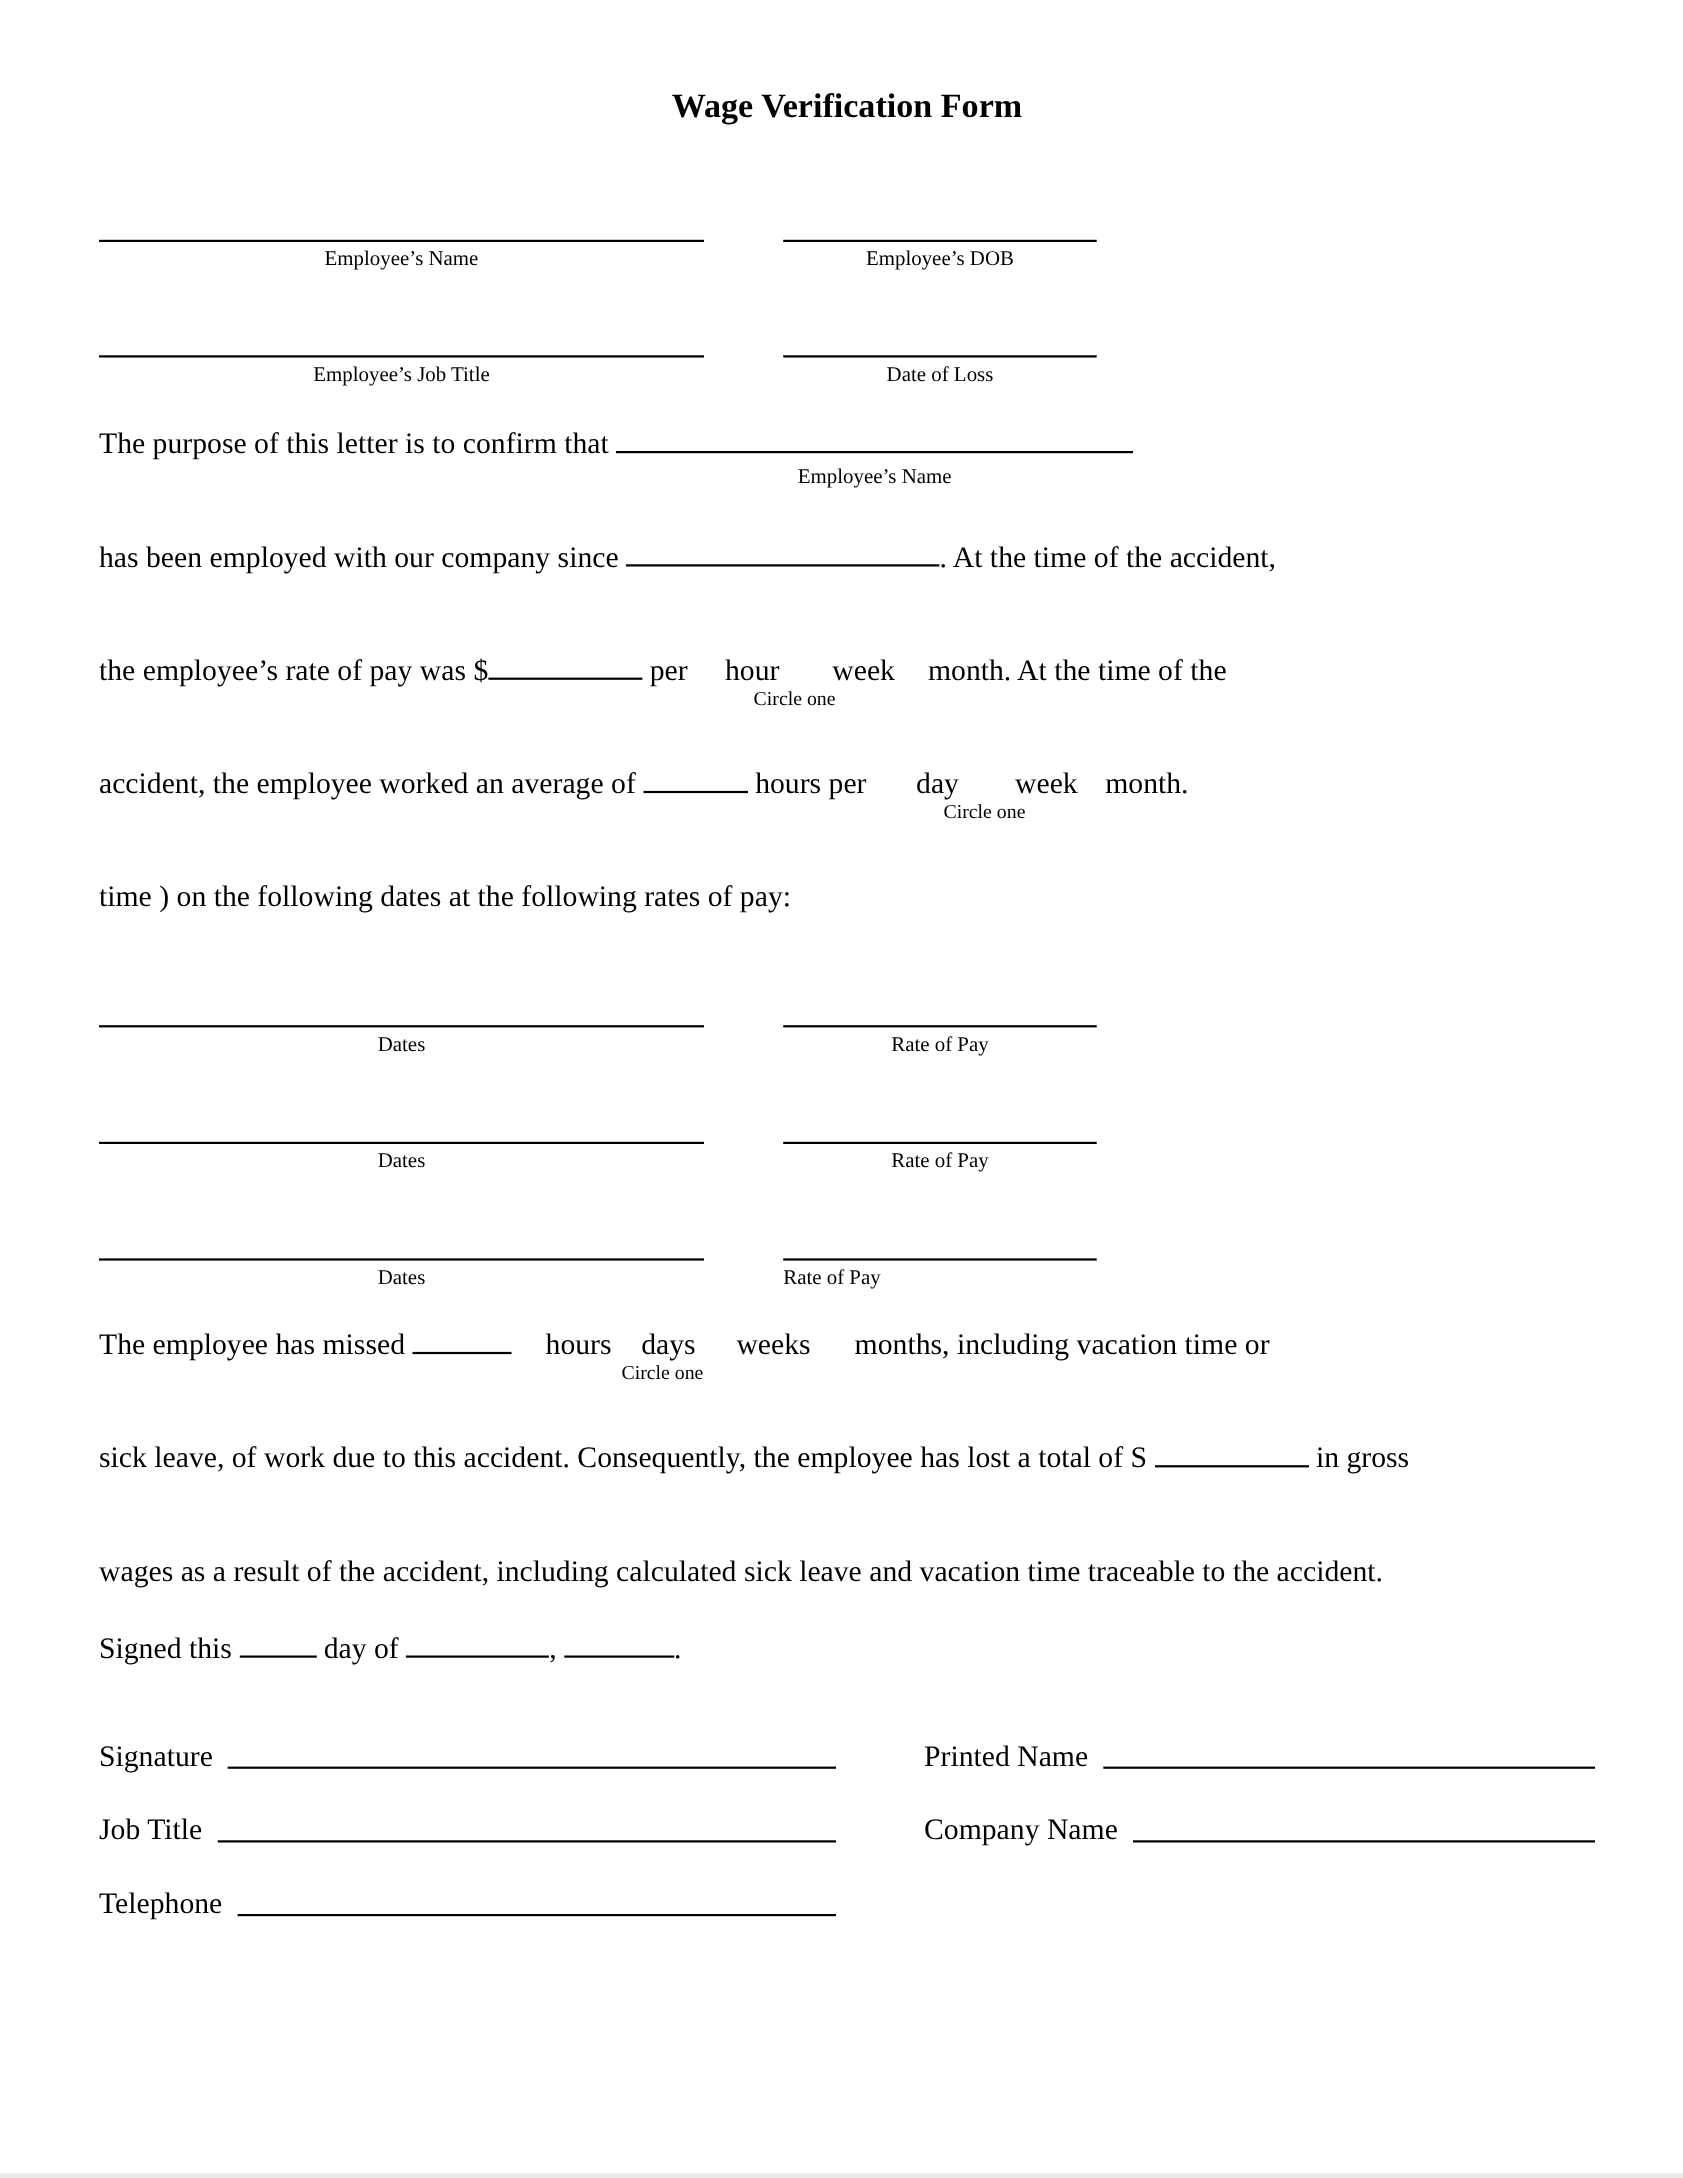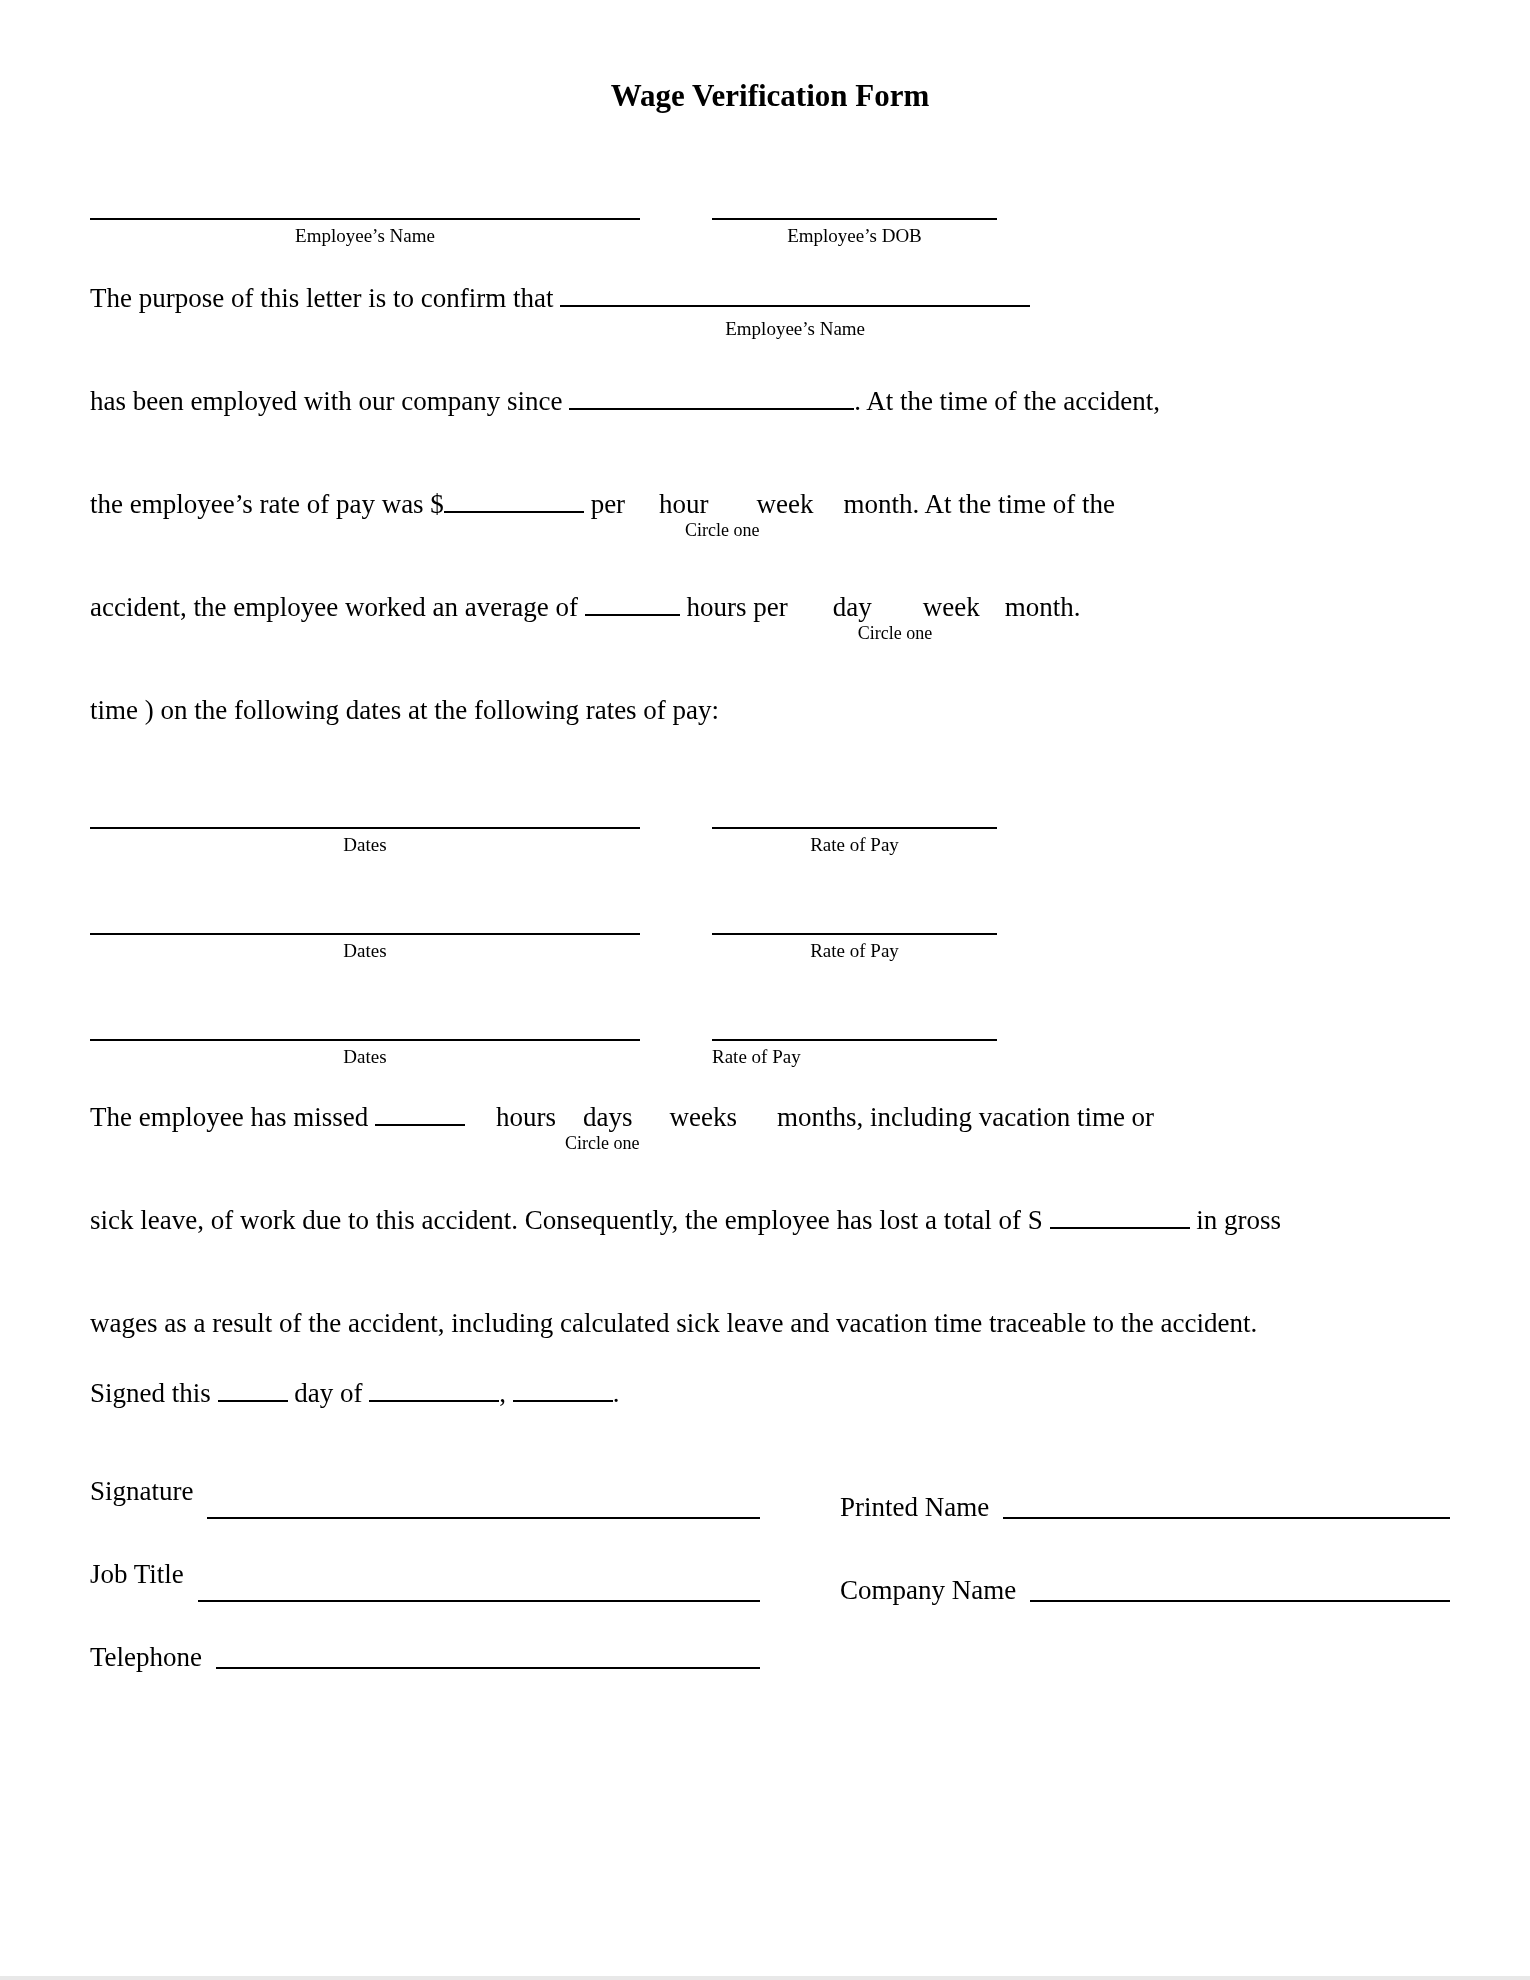--- a/index.html
+++ b/index.html
@@ -48,21 +48,21 @@
   .options { position:relative; display:inline-block; white-space:nowrap; }
   .opt { display:inline-block; }
   .circle-one {
     position:absolute; top:26px; font-size:18px; white-space:nowrap;
   }
 
   
   .f-row { display:flex; margin-bottom:33px; font-size:27px; line-height:34px; }
   .f-item { display:flex; }
   .f-left  { width:670px; margin-right:80px;text-align:center; }
-  .f-right { flex:1;margin-top:16px; }
+  .f-right { flex:1; }
   .f-label { white-space:nowrap; padding-right:14px; }
   .f-line  { flex:1; border-bottom:2px solid #000; margin-bottom:5px; }
 </style>
 </head>
 <body>
 
 <div class="page">
 
   <h1 class="title">Wage Verification Form</h1>
 
@@ -70,20 +70,30 @@
     <div class="hfield left">
       <div class="line"></div>
       <div class="hlabel">Employee’s Name</div>
     </div>
     <div class="hfield right">
       <div class="line"></div>
       <div class="hlabel">Employee’s DOB</div>
     </div>
   </div>
 
+  <div class="hdr-row second">
+    <div class="hfield left">
+      <div class="line"></div>
+      <div class="hlabel">Employee’s Job Title</div>
+    </div>
+    <div class="hfield right">
+      <div class="line"></div>
+      <div class="hlabel">Date of Loss</div>
+    </div>
+  </div>
 
   <p class="body-p first"><span>The purpose of this letter is to confirm that</span> <span class="blank-labeled" style="width:470px"><span class="blank-caption">Employee’s Name</span></span></p>
 
   <p class="body-p"><span>has been employed with our company since</span> <span class="blank" style="width:285px"></span><span>. At the time of the accident,</span></p>
 
   <p class="body-p"><span>the employee’s rate of pay was $</span><span class="blank" style="width:140px"></span> <span>per</span><span class="options"><span class="opt" style="margin-left:34px">hour</span><span class="opt" style="margin-left:48px">week</span><span class="opt" style="margin-left:30px">month</span><span>. At the time of the</span><span class="circle-one" style="left:60px">Circle one</span></span></p>
 
   <p class="body-p"><span>accident, the employee worked an average of</span> <span class="blank" style="width:95px"></span> <span>hours per</span><span class="options"><span class="opt" style="margin-left:45px">day</span><span class="opt" style="margin-left:51px">week</span><span class="opt" style="margin-left:25px">month</span><span>.</span><span class="circle-one" style="left:70px">Circle one</span></span></p>
 
 

